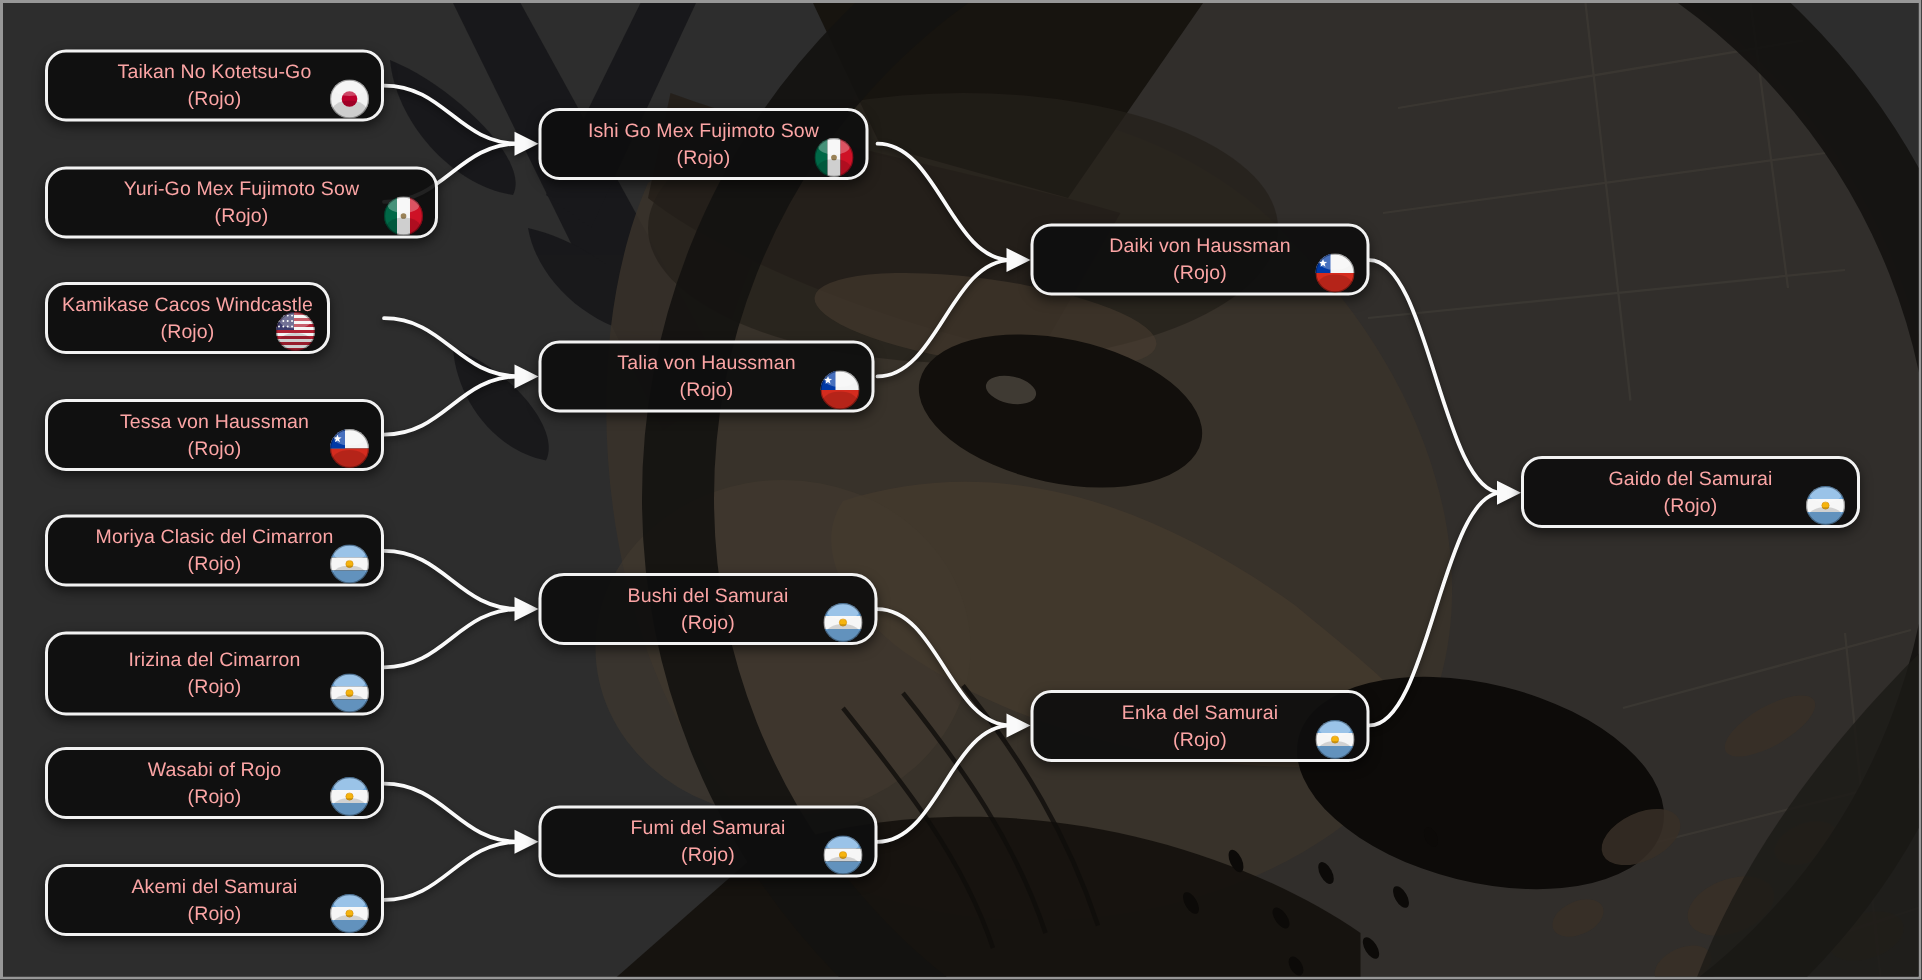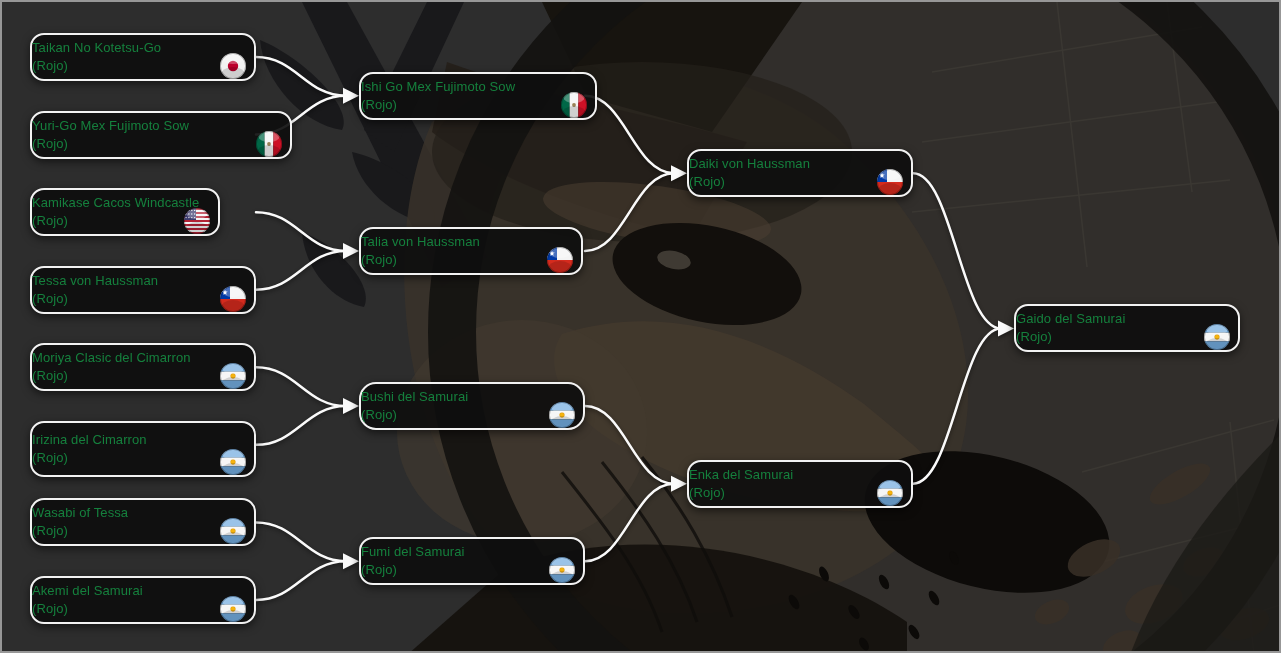--- a/index.html
+++ b/index.html
@@ -18,22 +18,22 @@
     position:absolute;z-index:2;
     background:rgba(14,14,14,.92);
     border:2px solid #f2f2f2;
     border-radius:14px;
     box-sizing:border-box;
     box-shadow:0 3px 8px rgba(0,0,0,.55);
     cursor:pointer;
   }
   .node-label{
     position:absolute;inset:0;
-    display:flex;flex-direction:column;justify-content:center;align-items:flex-start;
-    line-height:1.4;color:#15803d;font-size:13px;letter-spacing:.1px;
+    display:flex;flex-direction:column;justify-content:center;align-items:center;
+    line-height:1.4;color:#fca5a5;font-size:13px;letter-spacing:.1px;
     text-align:center;pointer-events:none;
   }
   .flag{position:absolute;right:8px;bottom:0;width:26px;height:26px;}
 </style>
 </head>
 <body>
 
 <div class="stage">
 
   <svg class="bg-art" width="1281" height="653" viewBox="0 0 1281 653" aria-hidden="true">
@@ -283,21 +283,21 @@
             <rect y="17.33" width="26" height="8.67" fill="#74acdf"></rect>
             <circle cx="13" cy="13" r="2.4" fill="#f6b40e" stroke="#d9940c" stroke-width="0.5"></circle>
       <ellipse cx="13" cy="5.8" rx="10.5" ry="5.2" fill="#fff" opacity="0.28"></ellipse>
       <ellipse cx="13" cy="21.5" rx="12" ry="7.5" fill="#000" opacity="0.15"></ellipse>
     </g>
     <circle cx="13" cy="13" r="12.6" fill="none" stroke="rgba(0,0,0,0.35)" stroke-width="0.8"></circle>
   </svg>
       </div>
       <div class="node" style="left: 28px; top: 496px; width: 226px; height: 48px;">
         <span class="node-label">
-       <span>Wasabi of Tessa</span>
+       <span>Wasabi of Rojo</span>
        <span>(Rojo)</span>
      </span>
         <svg class="flag" width="26" height="26" viewBox="0 0 26 26">
     <defs>
             <clipPath id="fc6">
               <circle cx="13" cy="13" r="13"></circle>
             </clipPath>
           </defs>
     <g clip-path="url(#fc6)">
             <rect width="26" height="8.67" fill="#74acdf"></rect>
@@ -325,21 +325,21 @@
             <rect width="26" height="8.67" fill="#74acdf"></rect>
             <rect y="8.67" width="26" height="8.66" fill="#f6f6f6"></rect>
             <rect y="17.33" width="26" height="8.67" fill="#74acdf"></rect>
             <circle cx="13" cy="13" r="2.4" fill="#f6b40e" stroke="#d9940c" stroke-width="0.5"></circle>
       <ellipse cx="13" cy="5.8" rx="10.5" ry="5.2" fill="#fff" opacity="0.28"></ellipse>
       <ellipse cx="13" cy="21.5" rx="12" ry="7.5" fill="#000" opacity="0.15"></ellipse>
     </g>
     <circle cx="13" cy="13" r="12.6" fill="none" stroke="rgba(0,0,0,0.35)" stroke-width="0.8"></circle>
   </svg>
       </div>
-      <div class="node" style="left: 357px; top: 70px; width: 238px; height: 48px;">
+      <div class="node" style="left: 357px; top: 70px; width: 220px; height: 48px;">
         <span class="node-label">
        <span>Ishi Go Mex Fujimoto Sow</span>
        <span>(Rojo)</span>
      </span>
         <svg class="flag" width="26" height="26" viewBox="0 0 26 26">
     <defs>
             <clipPath id="fc8">
               <circle cx="13" cy="13" r="13"></circle>
             </clipPath>
           </defs>

